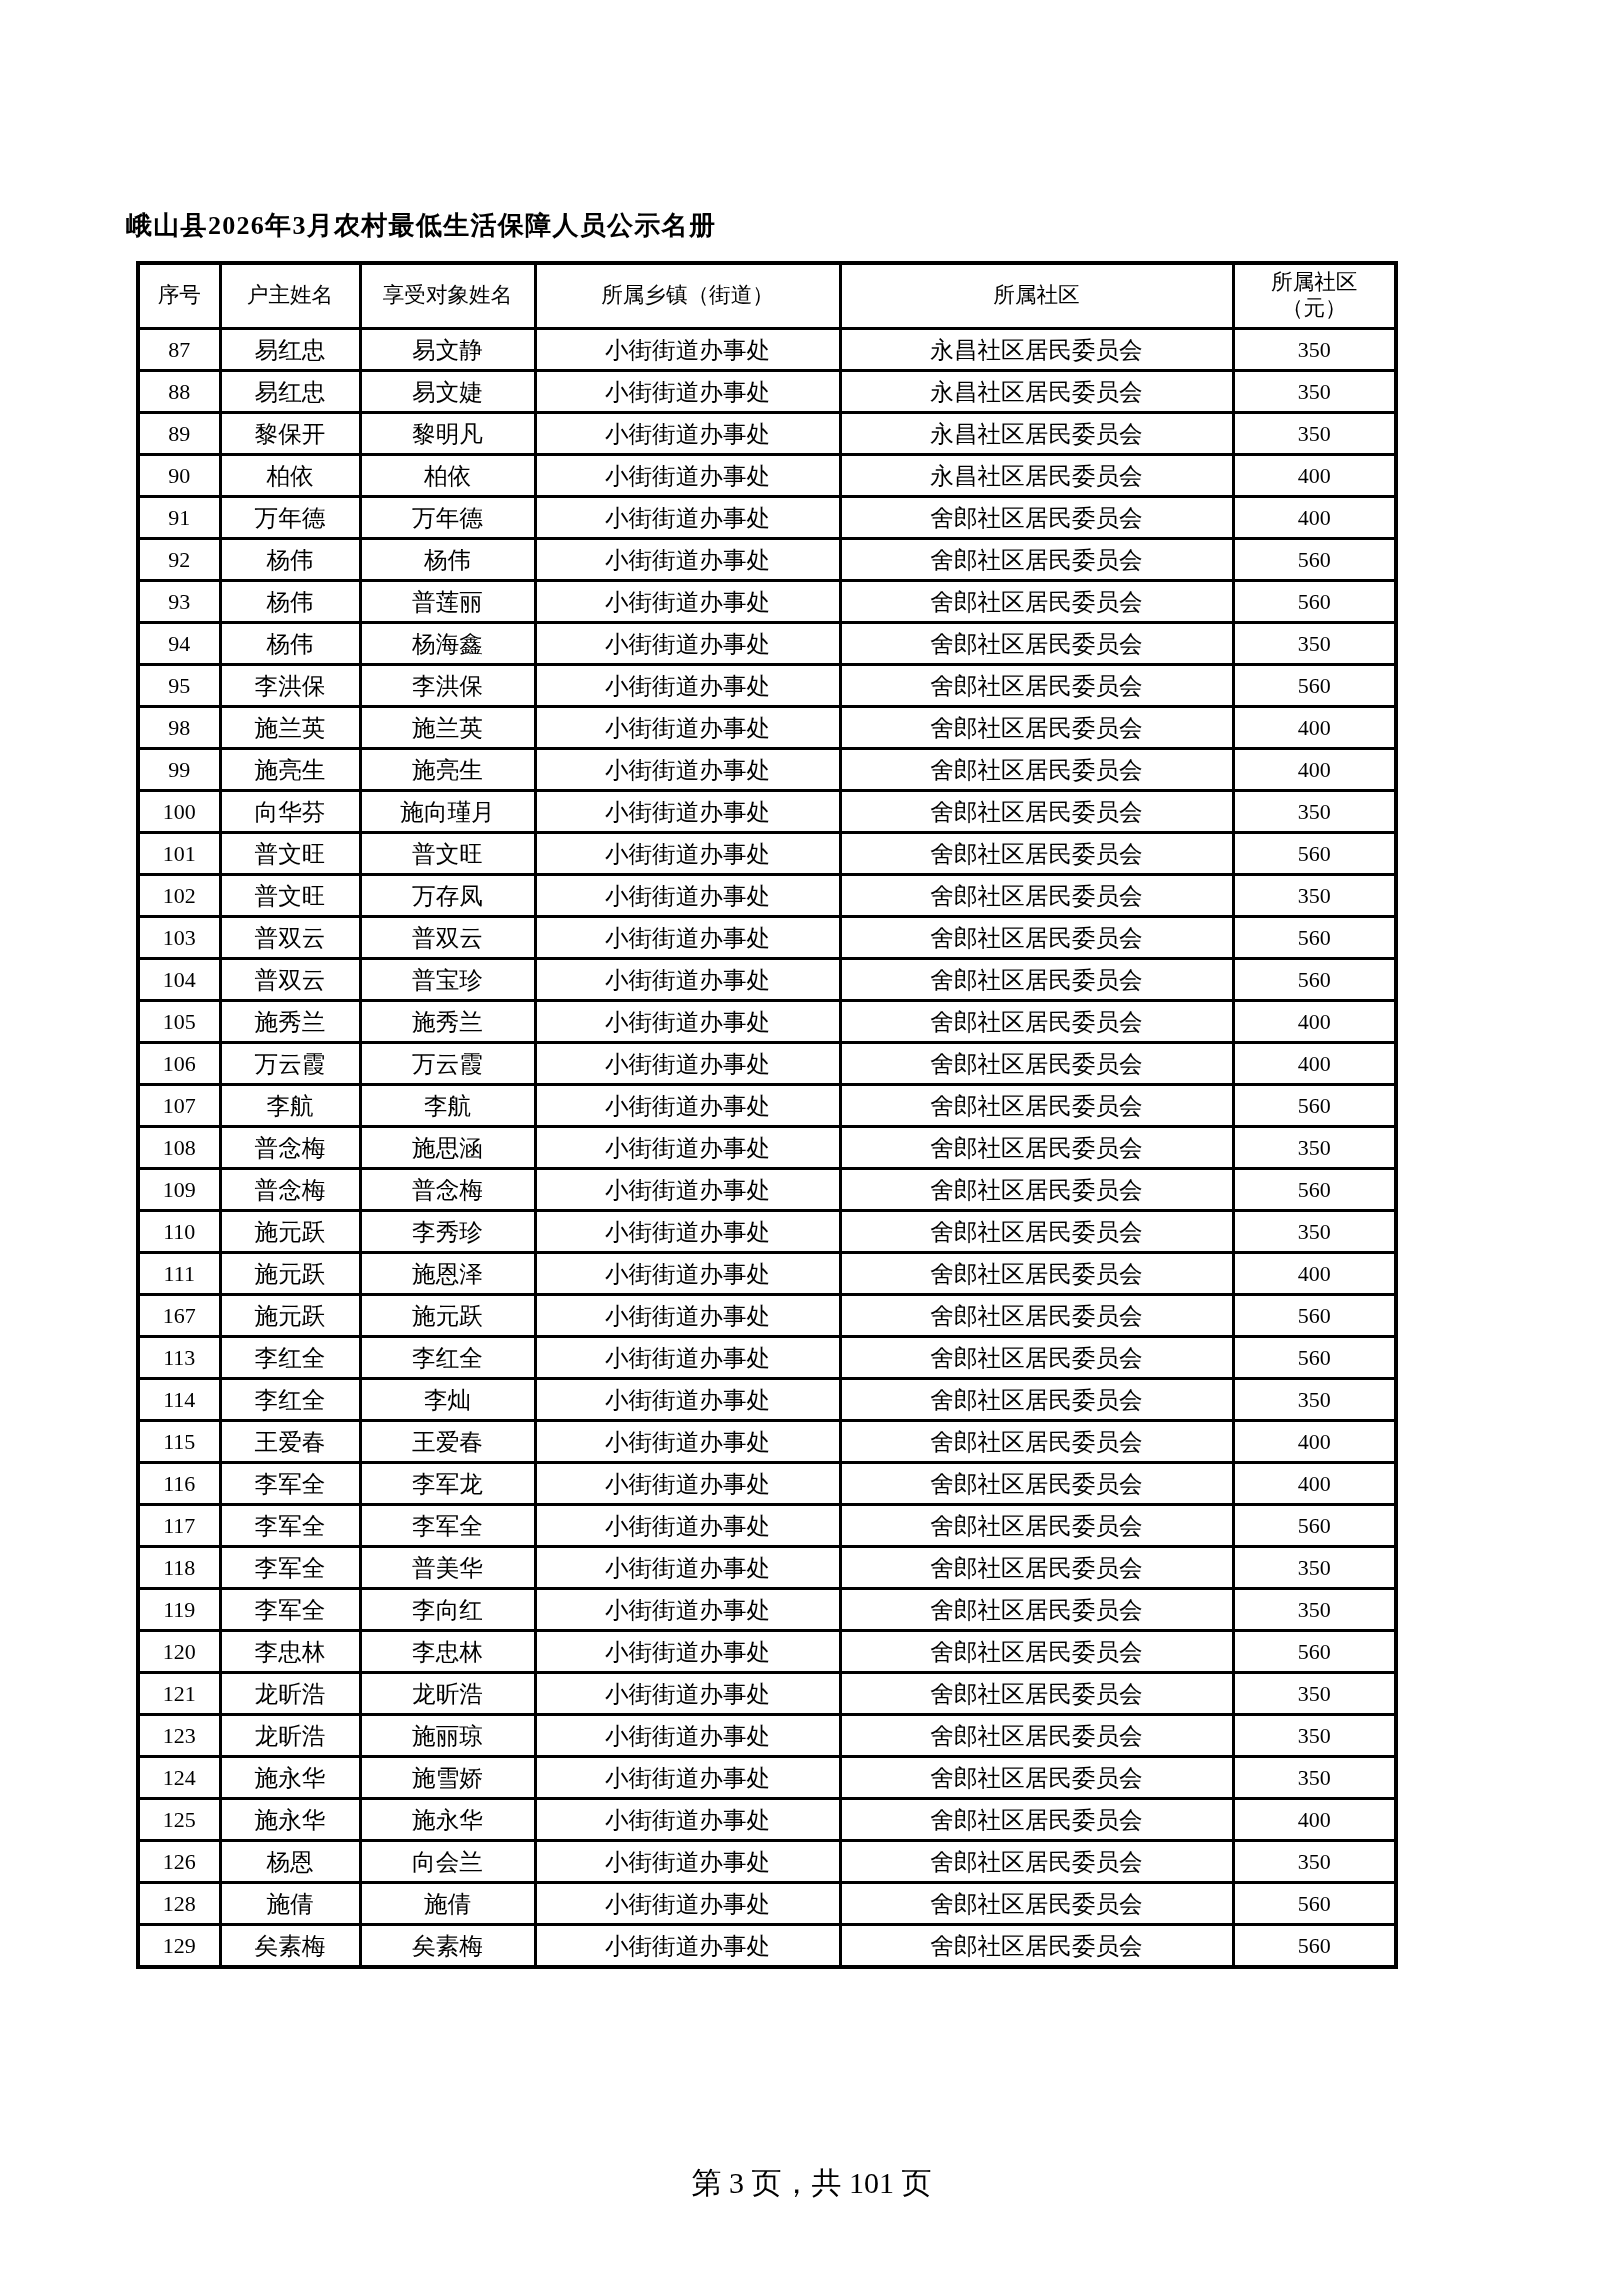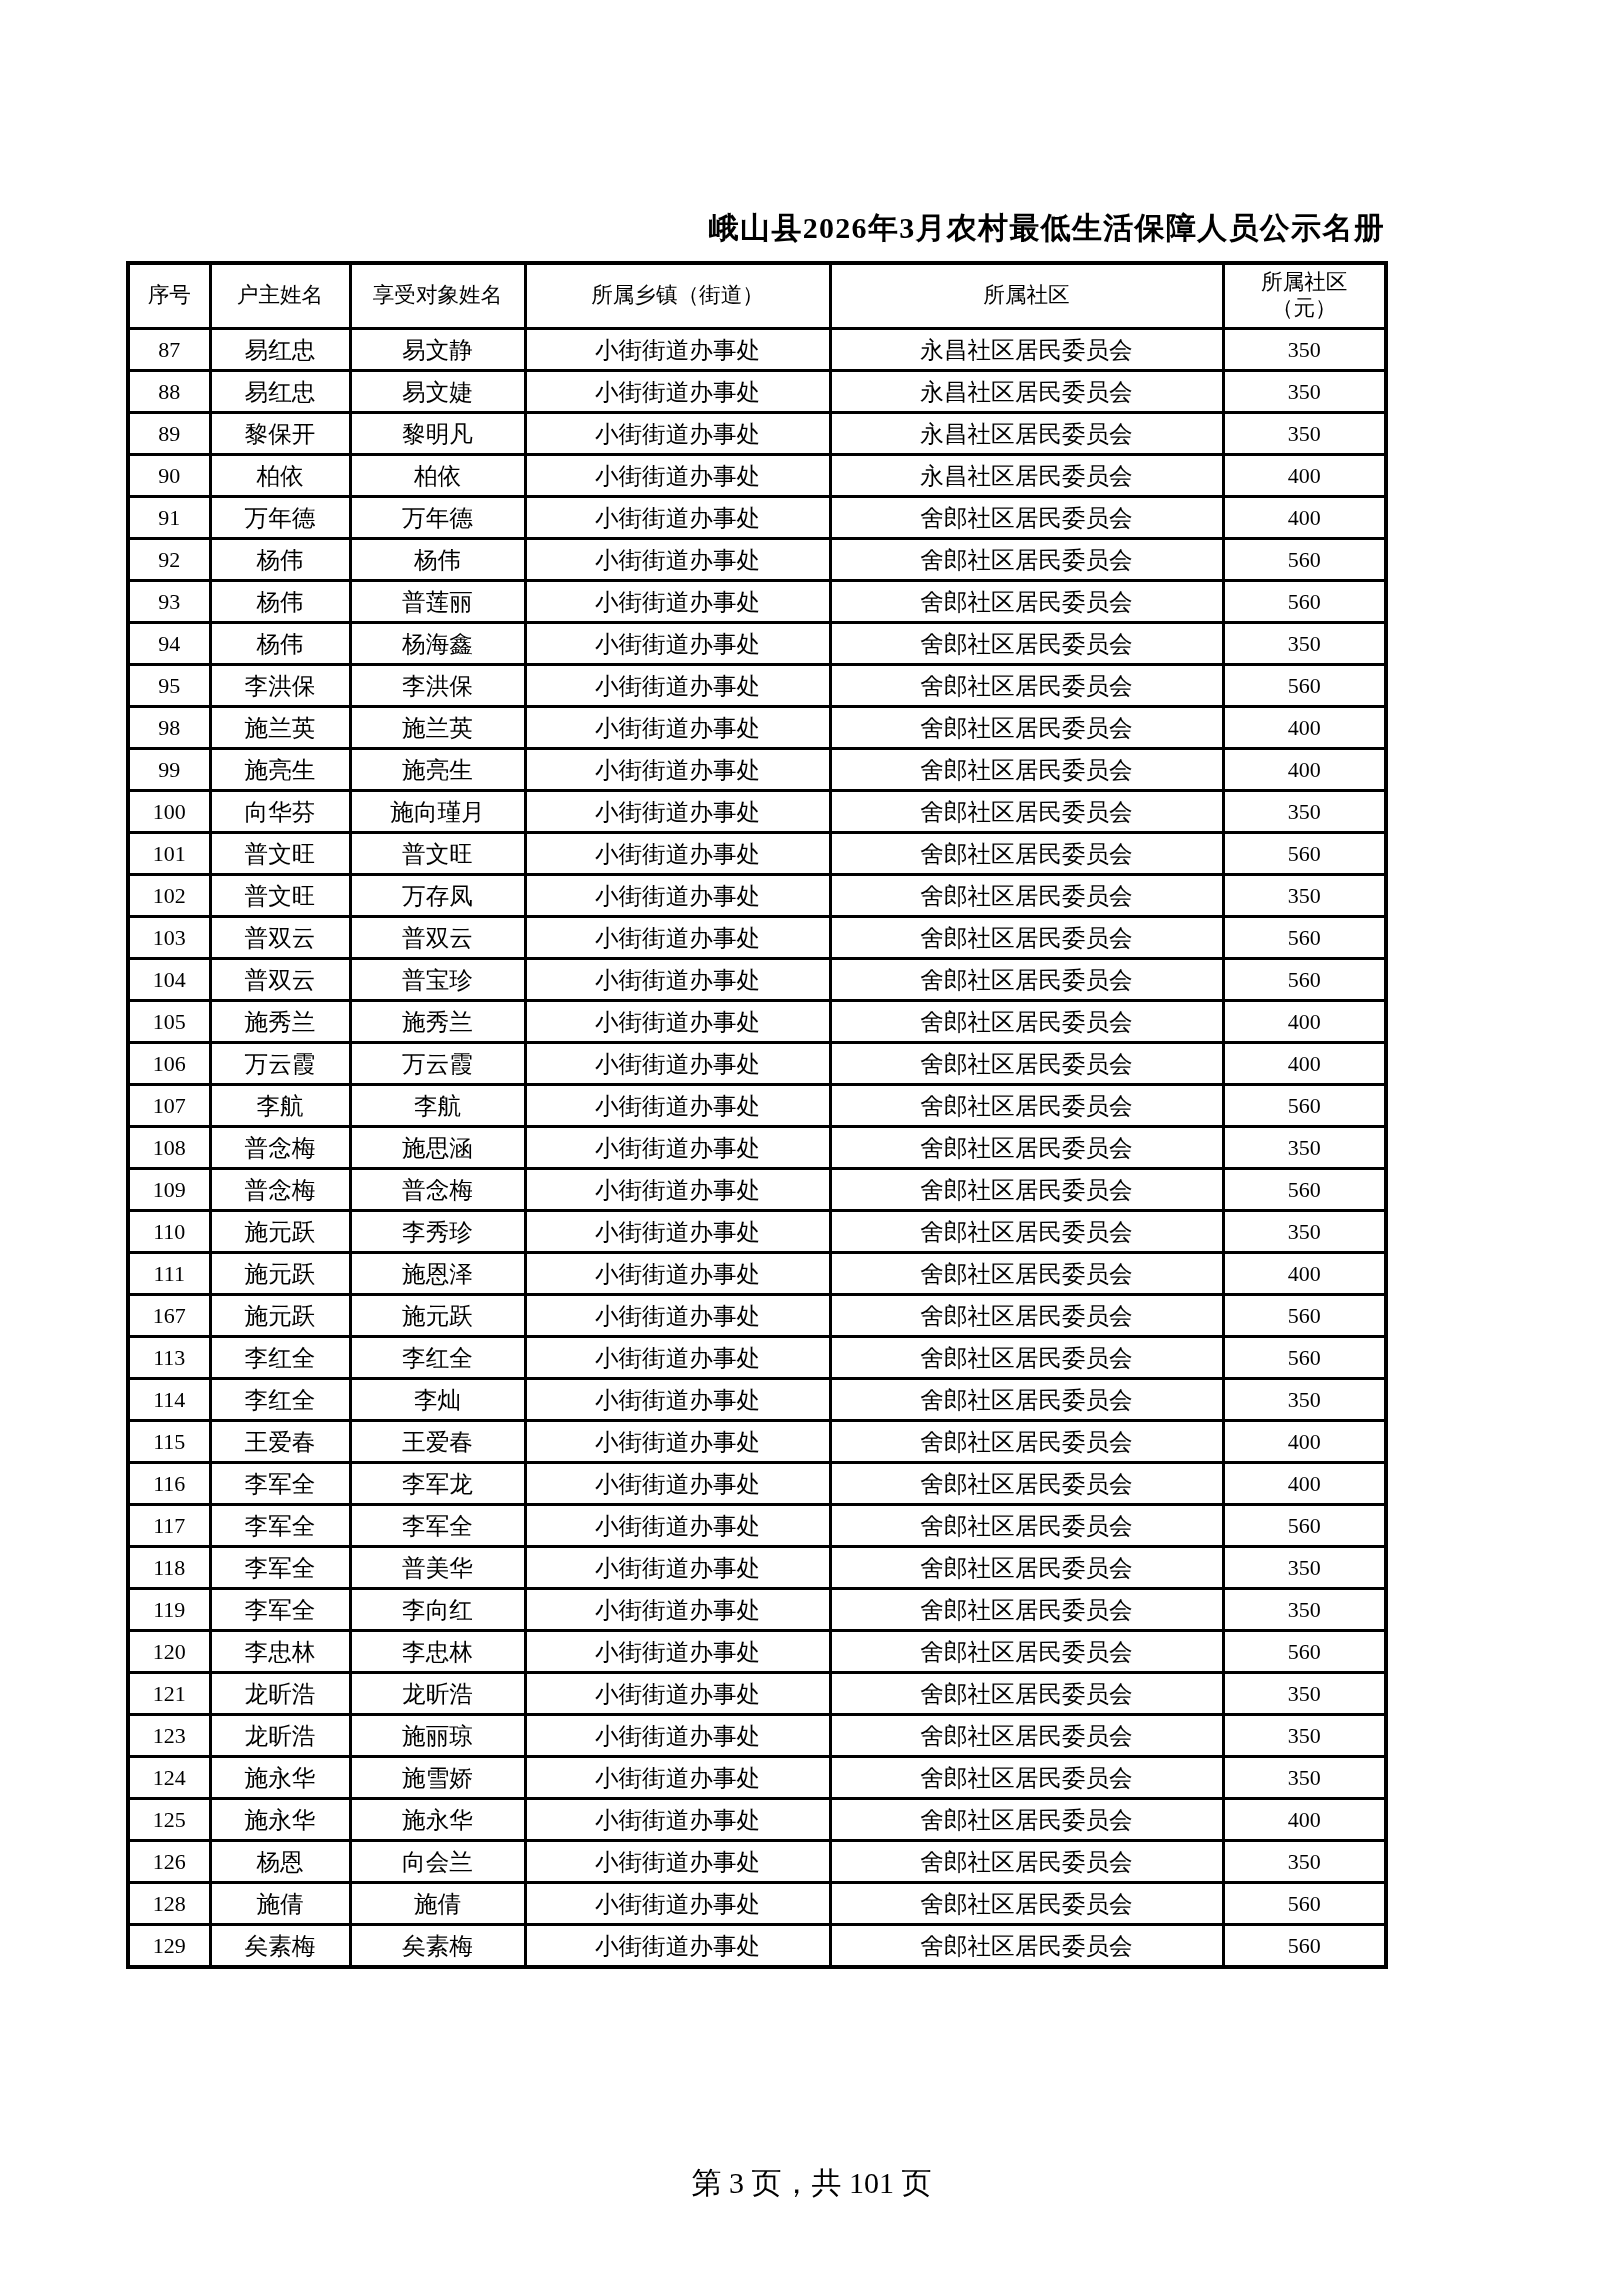--- a/index.html
+++ b/index.html
@@ -14,30 +14,30 @@
     width: 1623px;
     height: 2295px;
     background: #ffffff;
     overflow: hidden;
   }
   .doc-title {
     position: absolute;
     top: 208px;
     left: 126px;
     width: 1259px;
-    text-align: right;
-    font-size: 30px;
+    text-align: left;
+    font-size: 26px;
     font-weight: bold;
     letter-spacing: 1.3px;
     white-space: nowrap;
   }
   table.roster {
     position: absolute;
     top: 261px;
-    left: 126px;
+    left: 136px;
     width: 1259px;
     border-collapse: collapse;
     table-layout: fixed;
     border: 4.6px solid #000;
   }
   table.roster th, table.roster td {
     border: 3.3px solid #000;
     text-align: center;
     vertical-align: middle;
     padding: 0;

